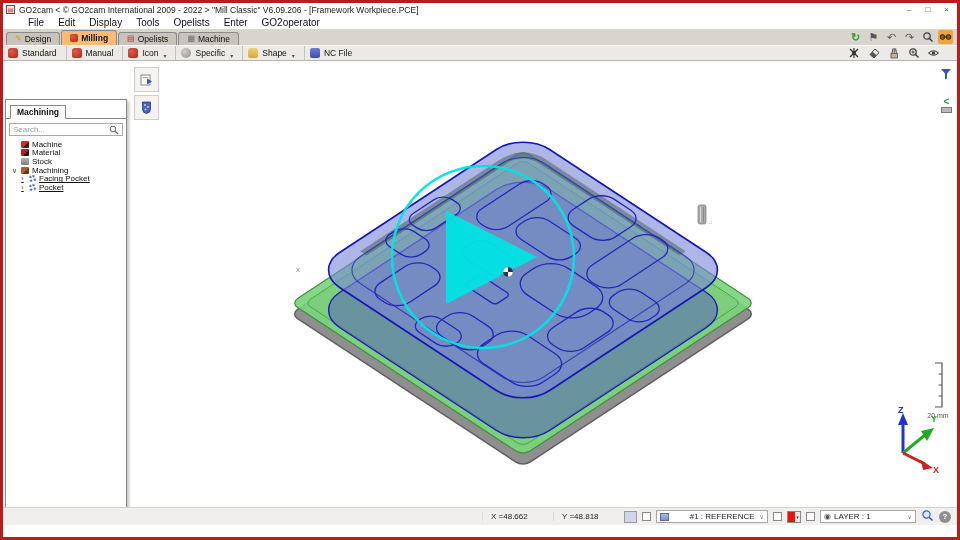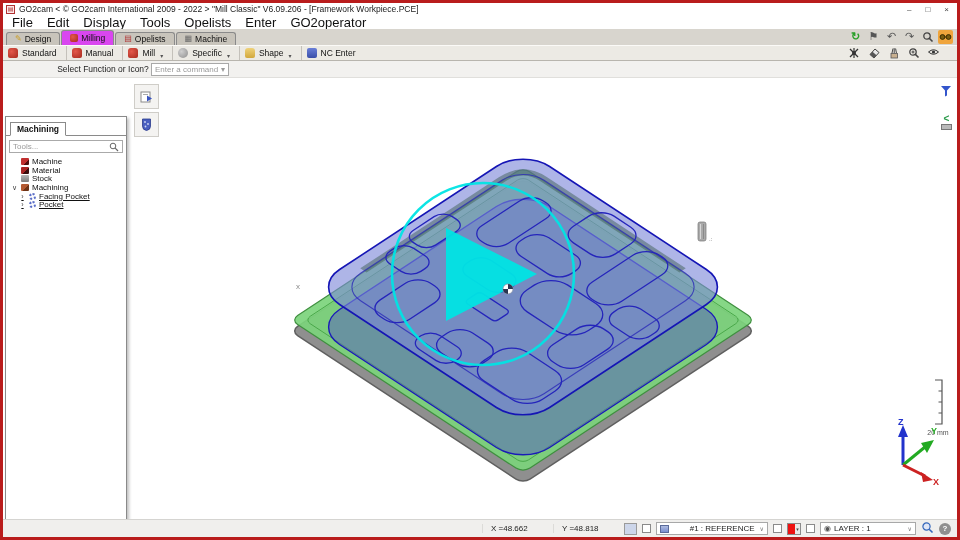--- a/index.html
+++ b/index.html
@@ -9,28 +9,28 @@
 
   
   .titlebar { height:13px; display:flex; align-items:center; background:#fff; font-size:8.5px; }
   .app-logo { width:9px; height:9px; margin:0 4px 0 3px; border:1px solid #b03030; background:#fde8e8;
     display:inline-flex; align-items:center; justify-content:center; color:#b03030; font-size:6px; line-height:6px; }
   .title-text { flex:1; white-space:nowrap; overflow:hidden; color:#222; }
   .winbtns { display:flex; gap:14px; padding-right:8px; color:#444; font-size:8px; }
   .winbtns span { cursor:default; }
 
   
-  .menubar { height:13px; display:flex; align-items:center; background:#fff; font-size:13px; padding-left:2px; }
+  .menubar { height:13px; display:flex; align-items:center; background:#fff; font-size:10px; padding-left:18px; }
   .menu-item { padding:0 7px; }
 
   
   .tabrow { height:16px; background:#d8d5ce; display:flex; align-items:flex-end; padding-left:3px; position:relative; }
   .rtab { height:13px; display:flex; align-items:center; gap:3px; padding:0 8px; margin-right:1px;
     background:#c8c4bb; border:1px solid #8a8a8a; border-bottom:none; border-radius:3px 3px 0 0; font-size:8.5px; }
-  .rtab.active { background:#d946ef; height:15px; font-weight:normal; }
+  .rtab.active { background:#fdba74; height:15px; font-weight:bold; }
   .tab-ic { font-size:8px; line-height:8px; }
   .ic-box { display:inline-block; width:8px; height:8px; border-radius:2px; }
 
   
   .ribbon-icons1 { position:absolute; right:4px; top:1px; display:flex; gap:3px; align-items:center; z-index:5; }
   .ribbon-icons2 { position:absolute; right:16px; top:17px; display:flex; gap:5px; align-items:center; z-index:5; }
   .ric { width:15px; height:14px; display:inline-flex; align-items:center; justify-content:center; font-size:11px; color:#555; }
   .ric.orange { background:#f0a53c; border-radius:2px; }
   .g-green { color:#2aa02a; font-weight:bold; }
 
@@ -216,46 +216,39 @@
     <div class="tbtn">
       <span class="tb-ic tb-red"></span>
       <span>Standard</span>
     </div>
     <div class="tbtn">
       <span class="tb-ic tb-red"></span>
       <span>Manual</span>
     </div>
     <div class="tbtn">
       <span class="tb-ic tb-red"></span>
-      <span>Mill</span>
+      <span>Icon</span>
       <span class="dd">▾</span>
     </div>
     <div class="tbtn">
       <span class="tb-ic tb-gray"></span>
       <span>Specific</span>
       <span class="dd">▾</span>
     </div>
     <div class="tbtn">
       <span class="tb-ic tb-yellow"></span>
       <span>Shape</span>
       <span class="dd">▾</span>
     </div>
     <div class="tbtn">
       <span class="tb-ic tb-blue"></span>
-      <span>NC Enter</span>
-    </div>
-  </div>
-
-  <div class="cmdrow">
-    <span class="cmd-label">Select Function or Icon?</span>
-    <div class="cmd-combo">
-      <span>Enter a command</span>
-      <span>▾</span>
-    </div>
-  </div>
+      <span>NC File</span>
+    </div>
+  </div>
+
 
   <div class="main">
 
     <svg class="scene" width="960" height="446" viewBox="0 0 960 446">
 
       <g transform="translate(0,11)">
         <g transform="matrix(0.70 0.46 -0.70 0.46 520 242)">
           <rect x="-166" y="-166" width="332" height="332" rx="10" fill="#8f8f8f" stroke="#5f5f5f" stroke-width="1.5" vector-effect="non-scaling-stroke"></rect>
         </g>
       </g>
@@ -313,21 +306,21 @@
         <text x="706" y="163" font-size="6" fill="#555">.:</text>
       </g>
 
       <text x="293" y="211" font-size="8" fill="#8a8a8a">x</text>
     </svg>
 
     <div class="leftpanel">
       <span class="ptab">Machining</span>
       <div class="ptab-line"></div>
       <div class="searchbox">
-        <span>Tools...</span>
+        <span>Search...</span>
         <svg width="10" height="10" viewBox="0 0 10 10">
             <circle cx="4" cy="4" r="2.8" fill="none" stroke="#666" stroke-width="1"></circle>
             <line x1="6.2" y1="6.2" x2="9" y2="9" stroke="#666" stroke-width="1.2"></line>
           </svg>
       </div>
       <div class="tree">
         <div class="trow">
           <span class="exp"></span>
           <span class="ti ti-machine"></span>
           <span>Machine</span>

